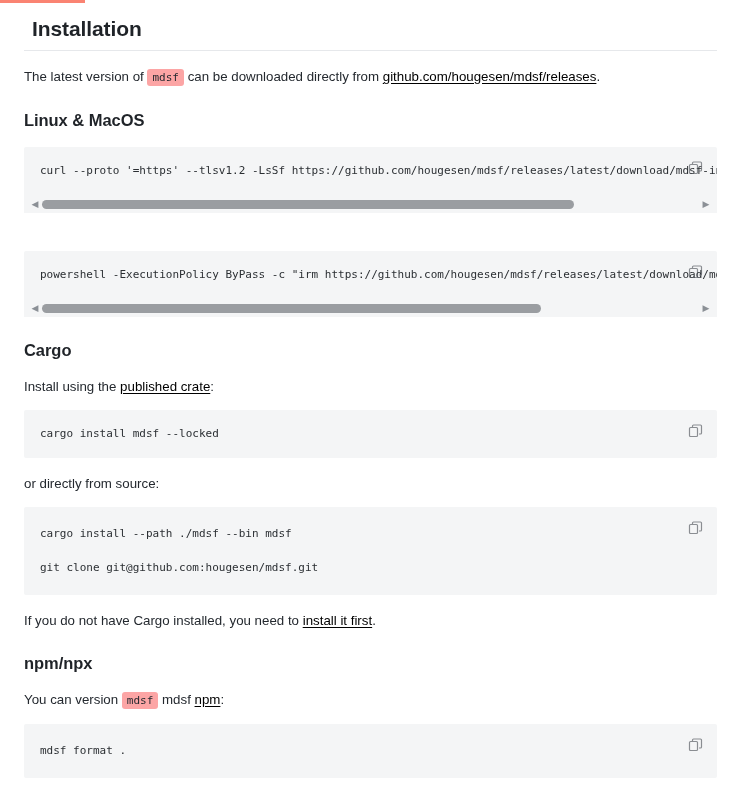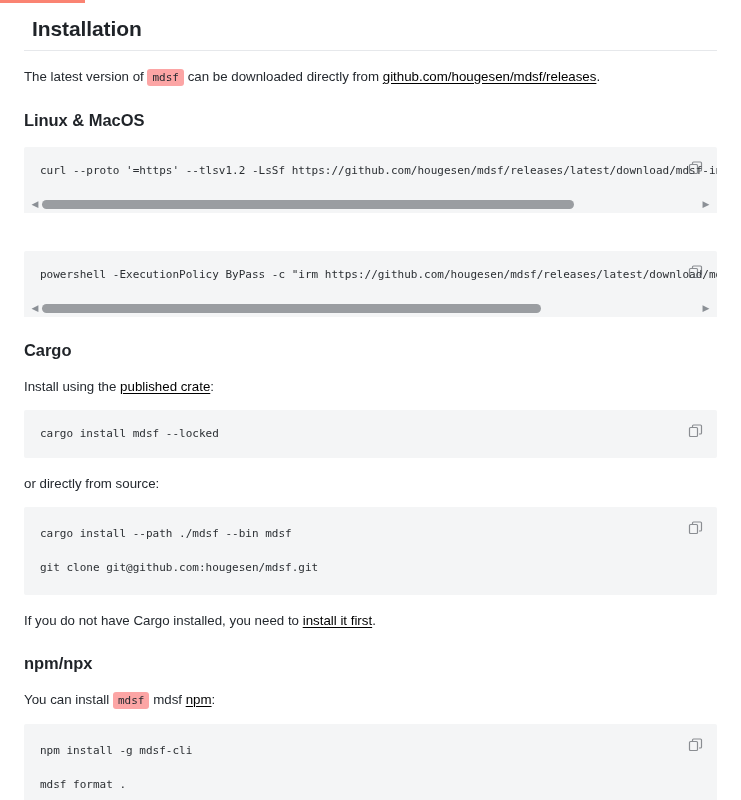--- a/index.html
+++ b/index.html
@@ -261,27 +261,26 @@
   <div class="sp-16"></div>
 
   <p class="para"><span>If you do not have Cargo installed, you need to </span><a class="link" href="#">install it first</a><span>.</span></p>
 
   <div class="sp-22"></div>
 
   <h2 class="h2">npm/npx</h2>
 
   <div class="sp-16"></div>
 
-  <p class="para"><span>You can install </span><code class="inline">mdsf</code><span> mdsf </span><a class="link" href="#">npm</a><span>:</span></p>
+  <p class="para"><span>You can version </span><code class="inline">mdsf</code><span> mdsf </span><a class="link" href="#">npm</a><span>:</span></p>
 
   <div class="sp-14"></div>
 
   <div class="codeblock two-line">
     <div class="code-scroll">
-      <div class="code-line">npm install -g mdsf-cli</div>
       <div class="code-line">mdsf format .</div>
     </div>
     <div class="copy-btn">
       <svg width="18" height="18" viewBox="0 0 18 18" fill="none" stroke="#4a4f55" stroke-width="1.2">
         <rect x="2.5" y="5.5" width="8" height="9" rx="1"></rect>
         <path d="M5.5 5.5V4.0a1 1 0 0 1 1-1h7.0a1 1 0 0 1 1 1v7.0a1 1 0 0 1-1 1h-1.5"></path>
       </svg>
     </div>
   </div>
 

